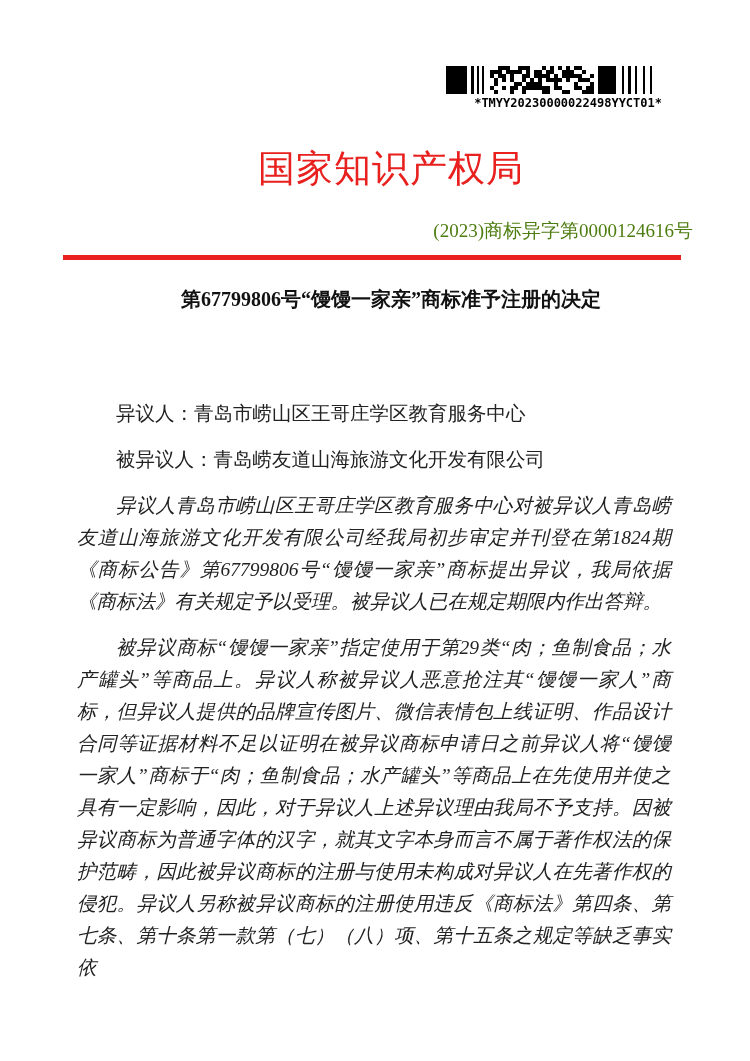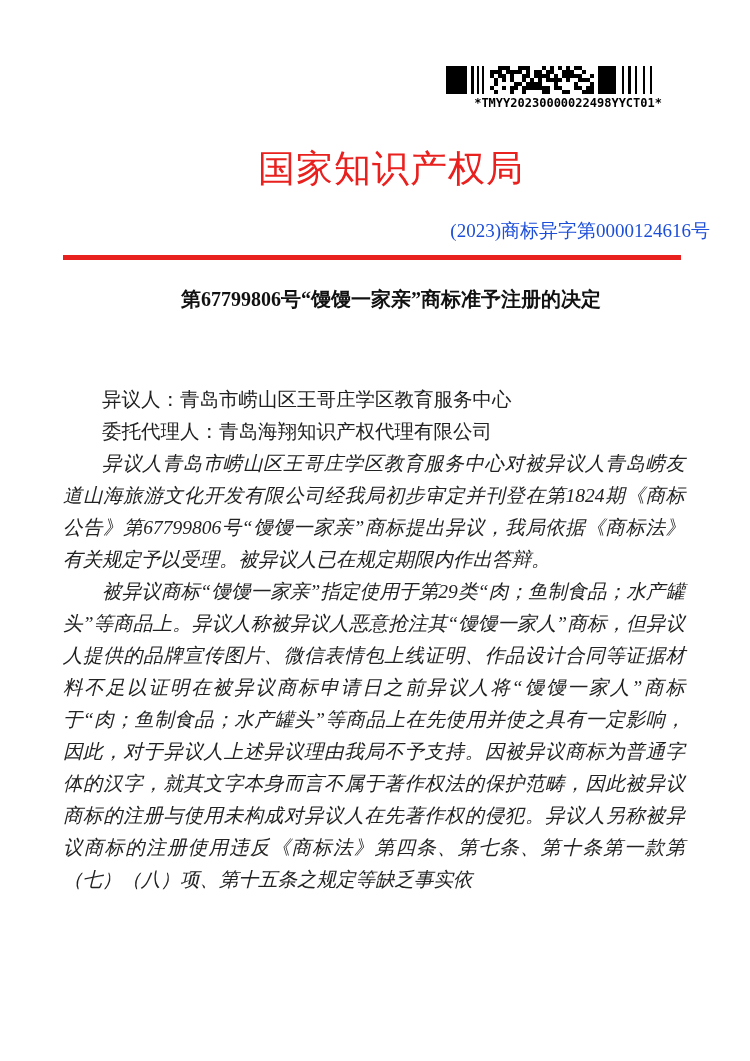--- a/index.html
+++ b/index.html
@@ -45,23 +45,23 @@
     font-size: 37px;
     font-weight: normal;
     letter-spacing: 1px;
     color: #e8201e;
   }
 
   
   .doc-number {
     position: absolute;
     top: 218px;
-    right: 72px;
+    right: 89px;
     font-size: 19px;
-    color: #1d4ed8;
+    color: #4d7c0f;
     white-space: nowrap;
   }
 
   
   .red-rule {
     position: absolute;
     top: 255px;
     left: 63px;
     width: 618px;
     height: 5px;
@@ -85,21 +85,21 @@
   .doc-body {
     position: absolute;
     top: 384px;
     left: 63px;
     width: 622px;
     font-size: 19.5px;
     line-height: 32px;
     color: #222222;
   }
   .doc-body p {
-    margin: 0;
+    margin: 14px;
     text-indent: 39px;
   }
   .doc-body p.justified {
     text-align: justify;
     font-style: italic;
   }
 </style>
 </head>
 <body>
 
@@ -220,19 +220,19 @@
   <h1 class="agency-title">国家知识产权局</h1>
 
   <div class="doc-number">(2023)商标异字第0000124616号</div>
 
   <div class="red-rule"></div>
 
   <h2 class="decision-heading">第67799806号“馒馒一家亲”商标准予注册的决定</h2>
 
   <div class="doc-body">
     <p><span>异议人：</span><span>青岛市崂山区王哥庄学区教育服务中心</span></p>
-    <p><span>委托代理人：</span><span>青岛海翔知识产权代理有限公司</span></p>
+    <p><span>被异议人：</span><span>青岛崂友道山海旅游文化开发有限公司</span></p>
 
     <p class="justified">异议人青岛市崂山区王哥庄学区教育服务中心对被异议人青岛崂友道山海旅游文化开发有限公司经我局初步审定并刊登在第1824期《商标公告》第67799806号“馒馒一家亲”商标提出异议，我局依据《商标法》有关规定予以受理。被异议人已在规定期限内作出答辩。</p>
     <p class="justified">被异议商标“馒馒一家亲”指定使用于第29类“肉；鱼制食品；水产罐头”等商品上。异议人称被异议人恶意抢注其“馒馒一家人”商标，但异议人提供的品牌宣传图片、微信表情包上线证明、作品设计合同等证据材料不足以证明在被异议商标申请日之前异议人将“馒馒一家人”商标于“肉；鱼制食品；水产罐头”等商品上在先使用并使之具有一定影响，因此，对于异议人上述异议理由我局不予支持。因被异议商标为普通字体的汉字，就其文字本身而言不属于著作权法的保护范畴，因此被异议商标的注册与使用未构成对异议人在先著作权的侵犯。异议人另称被异议商标的注册使用违反《商标法》第四条、第七条、第十条第一款第（七）（八）项、第十五条之规定等缺乏事实依</p>
   </div>
 
 </div>
 
 </body></html>

